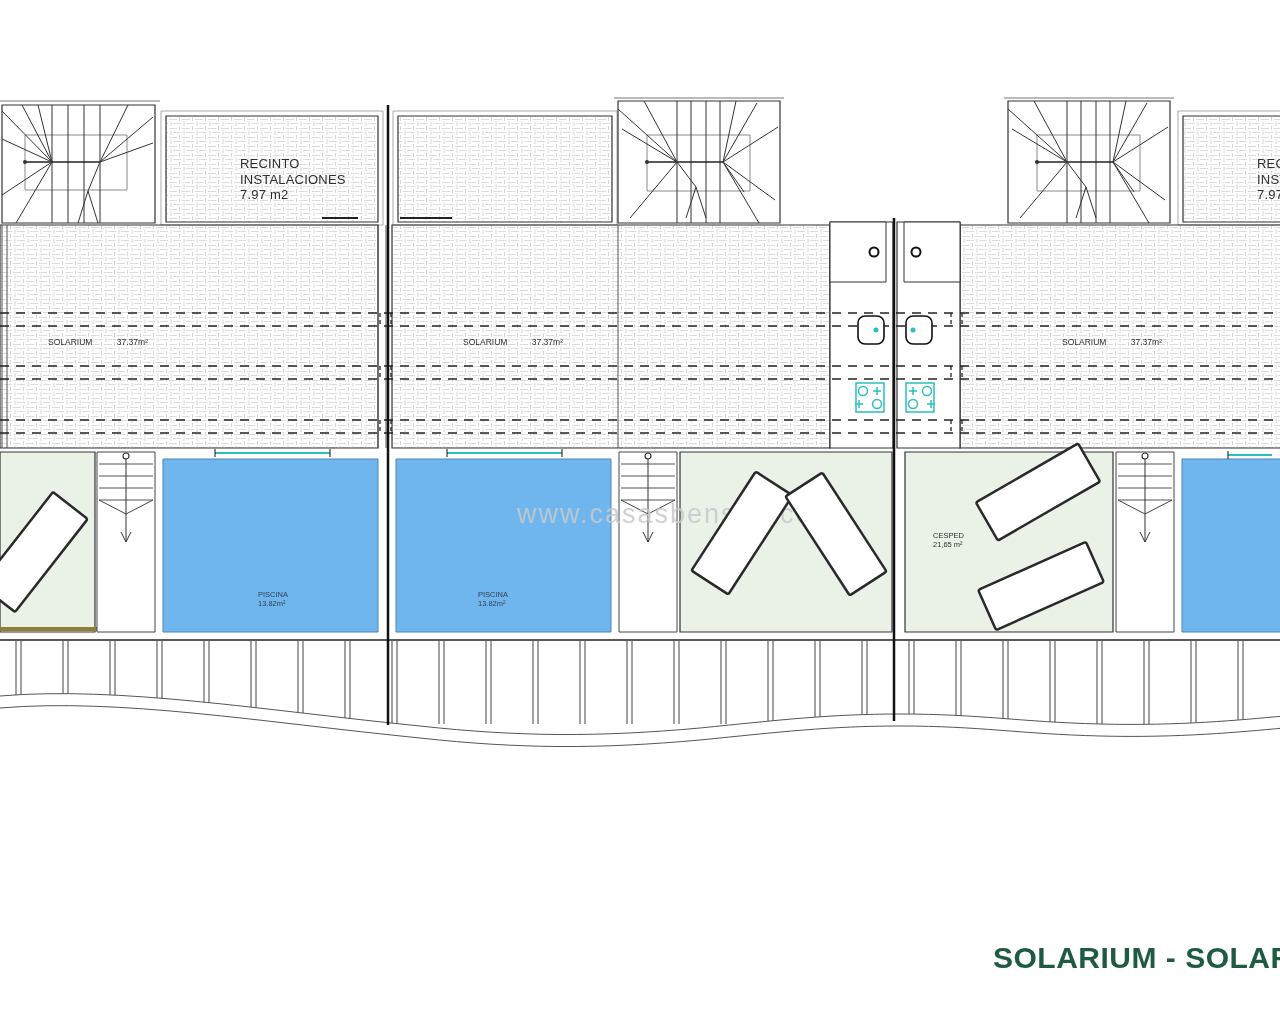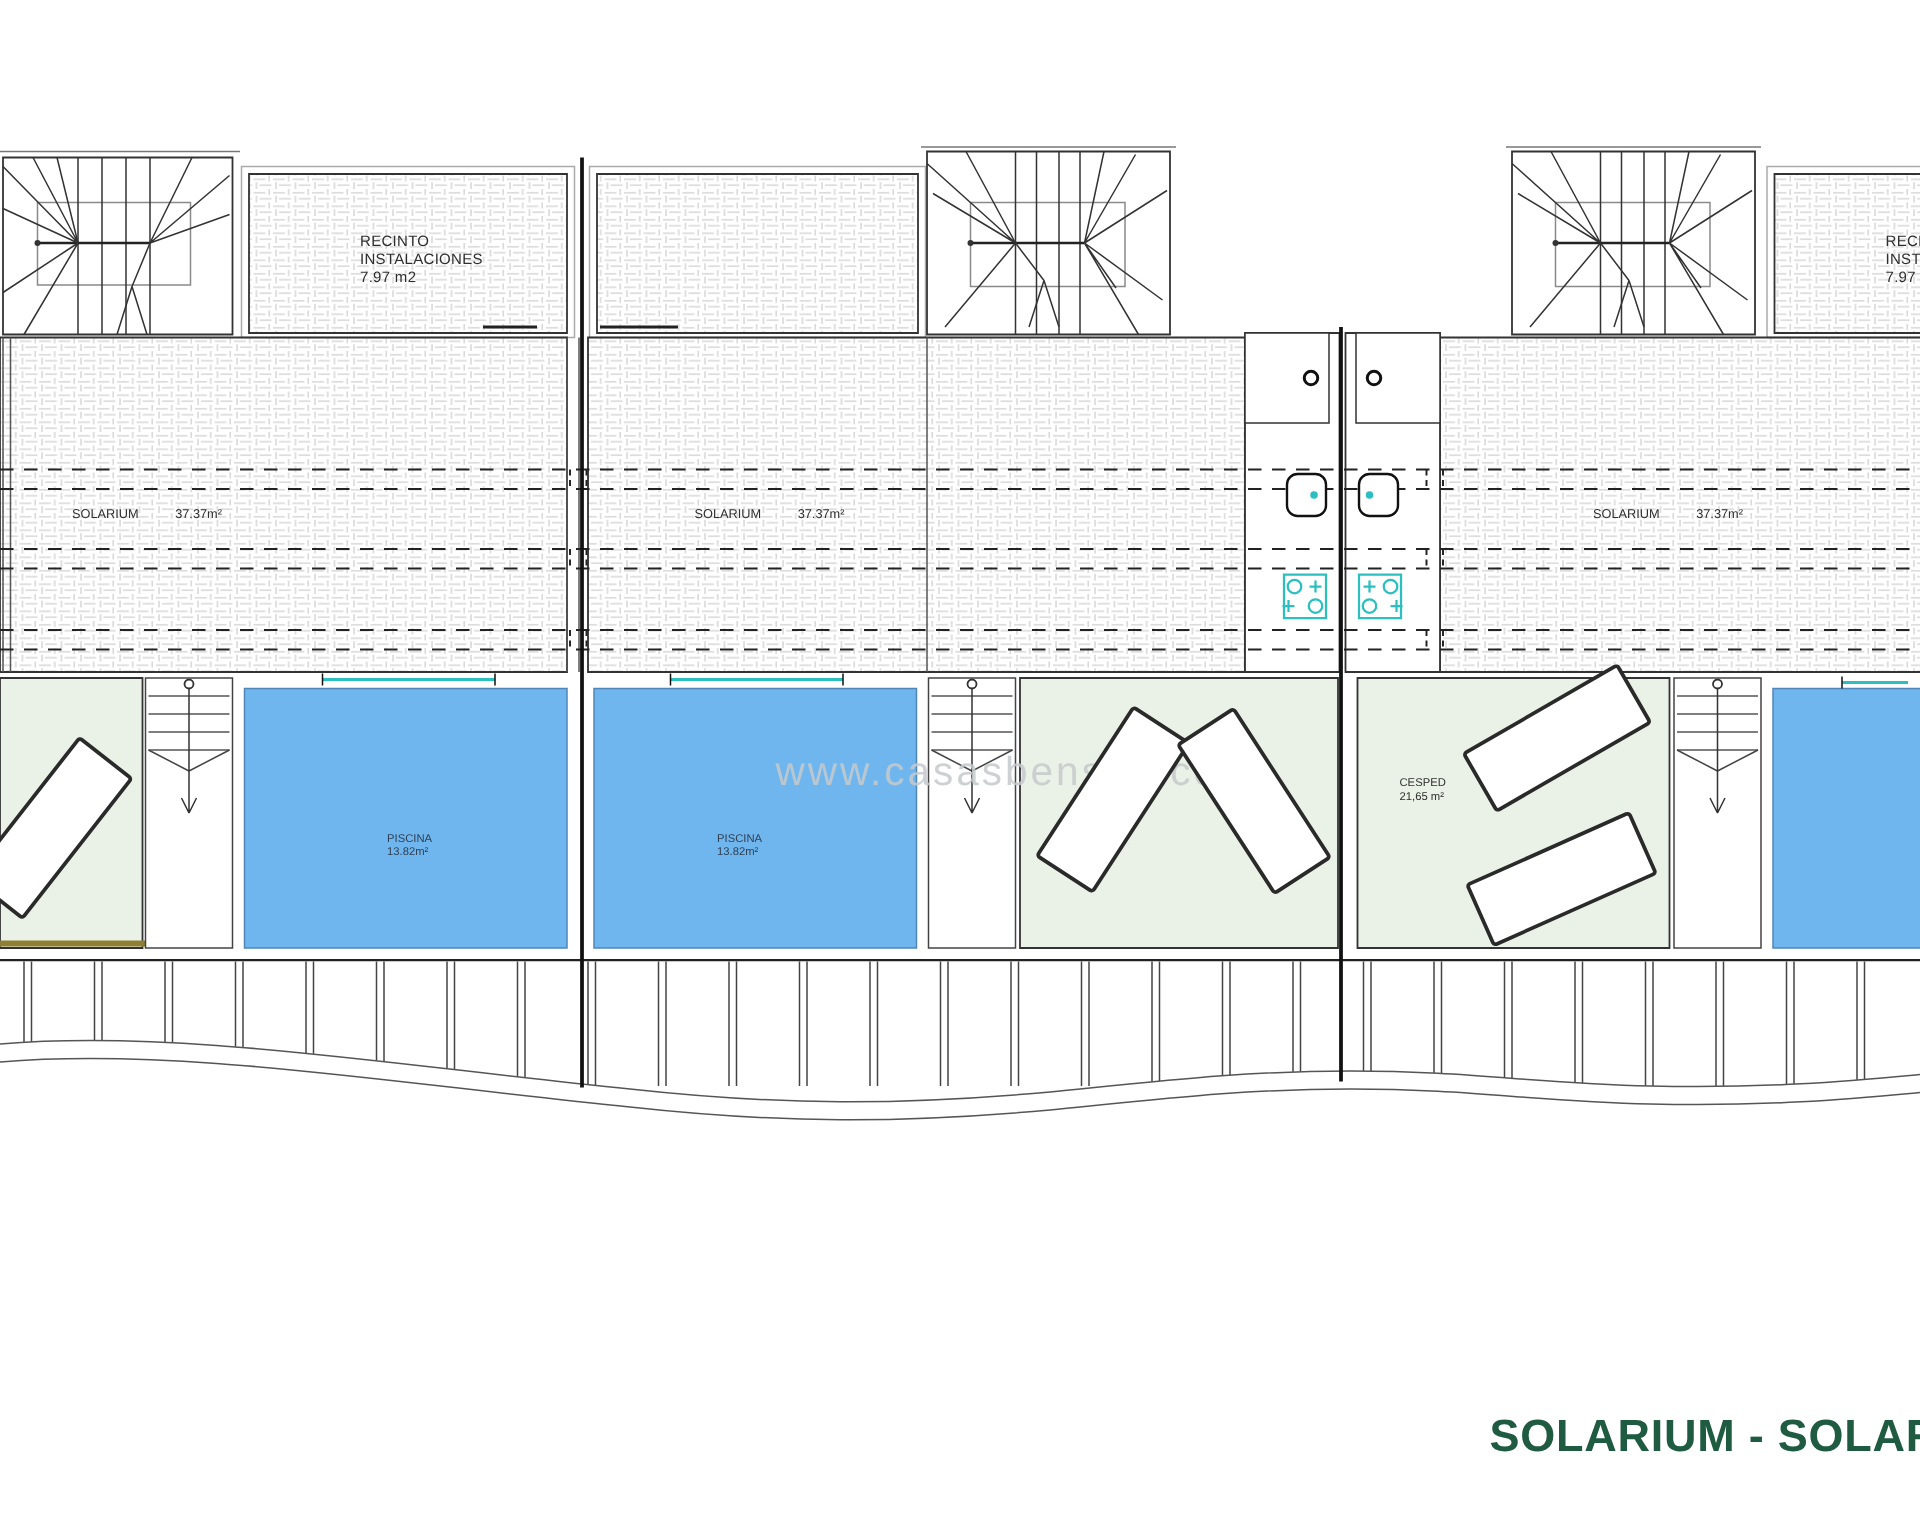--- a/index.html
+++ b/index.html
@@ -1,21 +1,21 @@
 <!DOCTYPE html>
 <html><head>
 <meta charset="utf-8">
 <style>
   html,body{margin:0;padding:0;background:#fff;}
   .canvas{position:relative;width:1280px;height:1024px;background:#ffffff;overflow:hidden;
           font-family:"Liberation Sans",sans-serif;}
   .canvas svg{position:absolute;left:0;top:0;}
   .lbl{position:absolute;color:#2e2e2e;line-height:1.2;white-space:nowrap;}
-  .lbl-recinto{font-size:10px;letter-spacing:.2px;}
-  .lbl-pool{font-size:7.5px;color:#2f3f52;}
+  .lbl-recinto{font-size:13px;letter-spacing:.2px;}
+  .lbl-pool{font-size:7.5px;color:#2f3f52;margin-top:36px;}
   .lbl-grass{font-size:7.5px;color:#2e2e2e;}
   .plan-title{position:absolute;left:993px;top:941px;font-size:30px;font-weight:bold;
               letter-spacing:.5px;color:#1E5B41;white-space:nowrap;}
   line,path,rect,circle{vector-effect:non-scaling-stroke;}
 </style>
 </head>
 <body>
 
 <div class="canvas">
 
@@ -201,20 +201,20 @@
 
 <div class="lbl lbl-pool" style="left:258px;top:554px;">
   <div>PISCINA</div>
   <div>13.82m²</div>
 </div>
 <div class="lbl lbl-pool" style="left:478px;top:554px;">
   <div>PISCINA</div>
   <div>13.82m²</div>
 </div>
 
-<div class="lbl lbl-grass" style="left:933px;top:517px;">
+<div class="lbl lbl-grass" style="left:933px;top:531px;">
   <div>CESPED</div>
   <div>21,65 m²</div>
 </div>
 
 <div class="plan-title">SOLARIUM - SOLARIUM</div>
 
 </div>
 
 </body></html>

